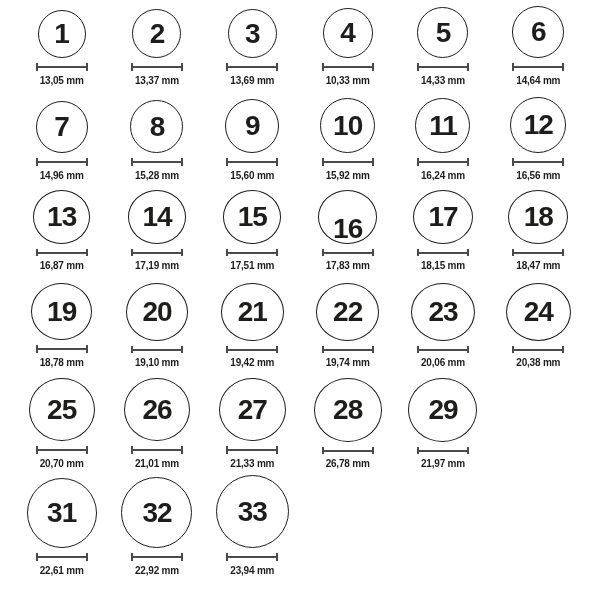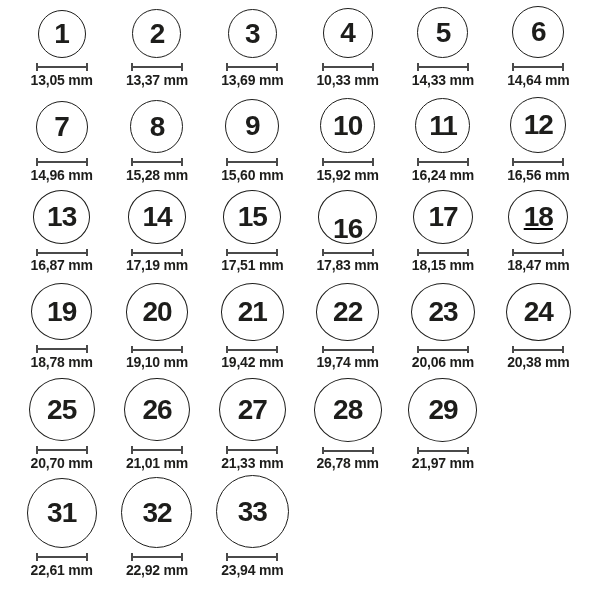--- a/index.html
+++ b/index.html
@@ -69,21 +69,21 @@
   .ruler::after {
     content: "";
     position: absolute;
     left: 0;
     right: 0;
     top: 3px;
     border-top: 2px solid #4a4a4a;
   }
   .mm {
     font-weight: bold;
-    font-size: 14px;
+    font-size: 10px;
     letter-spacing: -0.2px;
     color: #1d1d1b;
     line-height: 15px;
     white-space: nowrap;
   }
 </style>
 </head>
 <body>
 
 <div class="chart" id="chart">
@@ -205,21 +205,21 @@
         <div class="mm">17,83 mm</div>
       </div>
       <div class="cell">
         <div class="circle" style="width: 60px; height: 60px;">
           <span class="num">17</span>
         </div>
         <div class="ruler"></div>
         <div class="mm">18,15 mm</div>
       </div>
       <div class="cell">
-        <div class="circle" style="width: 60px; height: 60px; text-decoration: underline;">
+        <div class="circle" style="width: 60px; height: 60px;">
           <span class="num">18</span>
         </div>
         <div class="ruler"></div>
         <div class="mm">18,47 mm</div>
       </div>
     </div>
     <div class="row row4">
       <div class="cell">
         <div class="circle" style="width: 61px; height: 61px;">
           <span class="num">19</span>

